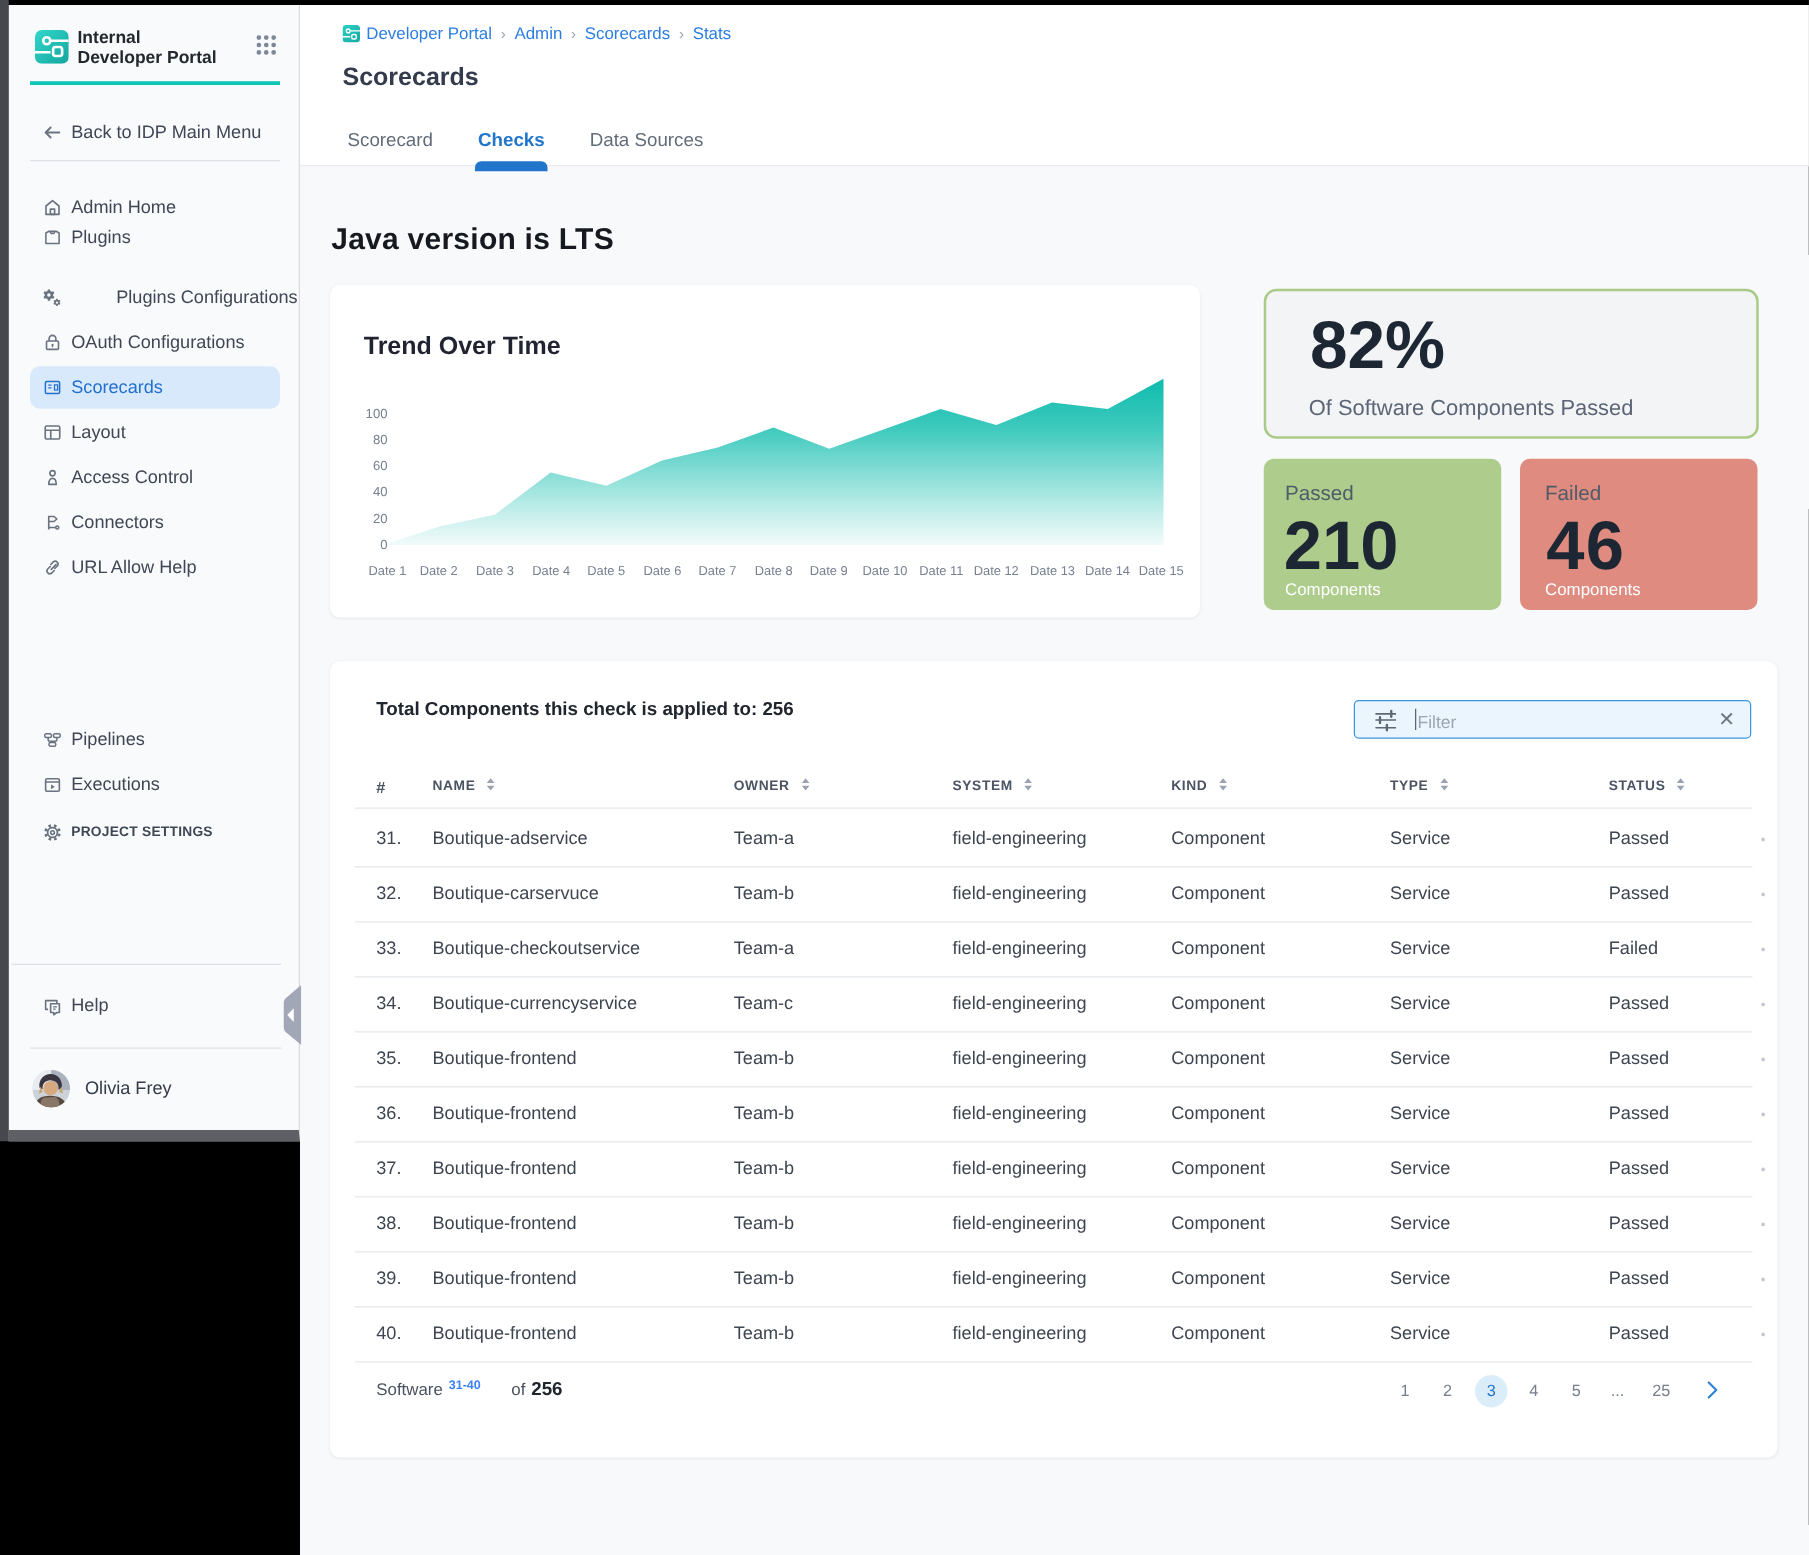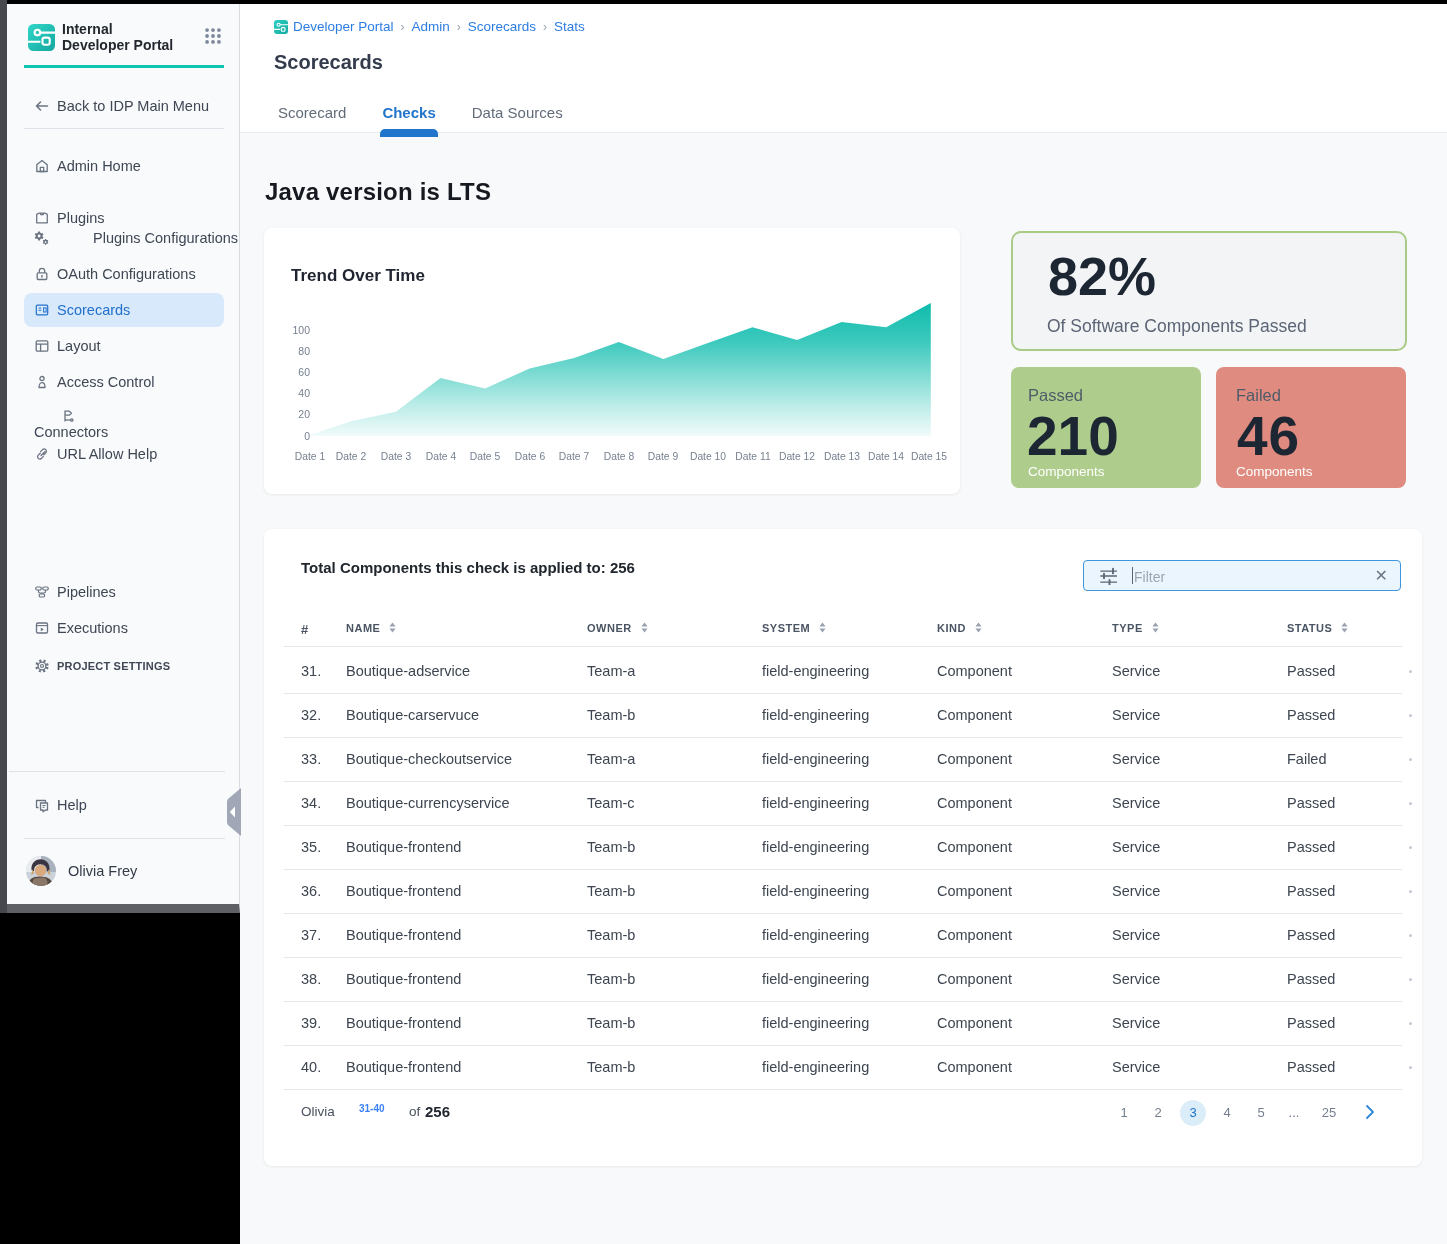--- a/index.html
+++ b/index.html
@@ -8,21 +8,21 @@
 .header { position:absolute; left:0; top:0; width:1207px; height:129px; background:#fff; border-bottom:1px solid #e9ebee; }
 .crumbs { position:absolute; left:34px; top:16px; height:14px; line-height:14px; font-size:13.5px; color:#2b7de2; display:flex; align-items:center; }
 .crumbs .sep { color:#9aa3af; margin:0 7px; font-size:12px; }
 .h1 { position:absolute; left:34px; top:48px; font-size:20px; line-height:20px; font-weight:bold; color:#333b4d; }
 .tabs { position:absolute; left:38px; top:101px; display:flex; font-size:15px; line-height:16px; color:#626c79; }
 .tab { margin-right:36px; }
 .tab.active { color:#2176cc; font-weight:bold; position:relative; }
 .tab.active .bar { position:absolute; left:50%; transform:translateX(-50%); width:58px; top:24px; height:8px; background:#2176cc; border-radius:5px 5px 0 0; }
 .pgtitle { position:absolute; left:25px; top:174px; font-size:24px; font-weight:800; color:#16191f; letter-spacing:0.2px; }
 .chartcard { position:absolute; left:24px; top:224px; width:696px; height:266px; background:#fff; border-radius:8px; box-shadow:0 1px 3px rgba(40,50,60,0.08); }
-.charttitle { position:absolute; left:27px; top:38px; font-size:17px; font-weight:bold; color:#1f2430; }
+.charttitle { position:absolute; left:27px; top:38px; font-size:20px; font-weight:bold; color:#1f2430; }
 .statbig { position:absolute; left:771px; top:227px; width:396px; height:120px; background:#f2f4f6; border:2px solid #a9cb86; border-radius:10px; }
 .statbig .pct { position:absolute; left:35px; top:16px; font-size:54px; font-weight:bold; color:#1d2633; line-height:1; }
 .statbig .lbl { position:absolute; left:34px; top:83px; font-size:17.5px; color:#5c6575; }
 .statsm { position:absolute; top:363px; width:190px; height:121px; border-radius:8px; }
 .statsm .t { position:absolute; left:17px; top:19px; font-size:16.5px; color:#4f5b68; }
 .statsm .n { position:absolute; left:16px; top:42px; font-size:55px; font-weight:bold; color:#1d2633; line-height:1; }
 .statsm .c { position:absolute; left:17px; top:97px; font-size:13.5px; color:#fff; }
 .tablecard { position:absolute; left:24px; top:525px; width:1158px; height:637px; background:#fff; border-radius:8px; box-shadow:0 1px 3px rgba(40,50,60,0.08); }
 .ttitle { position:absolute; left:37px; top:30px; font-size:15px; font-weight:bold; color:#20262e; }
 .filter { position:absolute; left:819px; top:31px; width:318px; height:31px; background:#eaf5fd; border:1.6px solid #3e96de; border-radius:4px; }
@@ -283,21 +283,21 @@
       <div style="position:absolute;left:1145px;top:185px;width:3px;height:3px;border-radius:50%;background:#c5c7d2;"></div>
       <div style="position:absolute;left:1145px;top:229px;width:3px;height:3px;border-radius:50%;background:#c5c7d2;"></div>
       <div style="position:absolute;left:1145px;top:273px;width:3px;height:3px;border-radius:50%;background:#c5c7d2;"></div>
       <div style="position:absolute;left:1145px;top:317px;width:3px;height:3px;border-radius:50%;background:#c5c7d2;"></div>
       <div style="position:absolute;left:1145px;top:361px;width:3px;height:3px;border-radius:50%;background:#c5c7d2;"></div>
       <div style="position:absolute;left:1145px;top:405px;width:3px;height:3px;border-radius:50%;background:#c5c7d2;"></div>
       <div style="position:absolute;left:1145px;top:449px;width:3px;height:3px;border-radius:50%;background:#c5c7d2;"></div>
       <div style="position:absolute;left:1145px;top:493px;width:3px;height:3px;border-radius:50%;background:#c5c7d2;"></div>
       <div style="position:absolute;left:1145px;top:537px;width:3px;height:3px;border-radius:50%;background:#c5c7d2;"></div>
     <div class="pager2">
-      <span style="position:absolute;left:37px;font-size:13.5px;color:#49525e;">Olivia</span>
+      <span style="position:absolute;left:37px;font-size:13.5px;color:#49525e;">Software</span>
       <span style="position:absolute;left:95px;font-size:10px;font-weight:bold;color:#3b82f6;top:-1px;">31-40</span>
       <span style="position:absolute;left:145px;font-size:13.5px;color:#49525e;">of</span>
       <span style="position:absolute;left:161px;font-size:15px;font-weight:bold;color:#20262e;top:-1px;">256</span>
       <span class="pg" style="left:860px;">1</span>
       <span class="pg" style="left:894px;">2</span>
       <span class="pg cur" style="left:929px;">3</span>
       <span class="pg" style="left:963px;">4</span>
       <span class="pg" style="left:997px;">5</span>
       <span class="pg" style="left:1030px;">...</span>
       <span class="pg" style="left:1065px;">25</span>
@@ -343,21 +343,21 @@
       <span style="color:#3f4754;">Back to IDP Main Menu</span>
     </div>
   <div class="sbline" style="top:123.5px;"></div>
   <div class="mi" style="top:152px;">
       <svg class="ic" viewBox="0 0 16 16" fill="none" stroke="#6a7380" stroke-width="1.3" stroke-linejoin="round">
         <path d="M2.8 13.5V6.8L8 2.5l5.2 4.3v6.7z"></path>
         <rect x="6.3" y="9.3" width="3.4" height="4.2"></rect>
       </svg>
       <span>Admin Home</span>
     </div>
-  <div class="mi" style="top:204px;">
+  <div class="mi" style="top:176px;">
       <svg class="ic" viewBox="0 0 16 16" fill="none" stroke="#6a7380" stroke-width="1.25" stroke-linejoin="round">
         <path d="M13.3 6V12.8H2.7V6M2.7 6.2V4.4L5.2 3h5.6l2.5 1.4v1.8M5.9 3l1 1.7h2.2l1-1.7"></path>
       </svg>
       <span>Plugins</span>
     </div>
   <div class="mi" style="top:224px;gap:36px;">
       <svg class="ic" viewBox="0 0 16 16" fill="#6a7380">
         <path d="M6 1.5l.3 1.3a3.8 3.8 0 0 1 1 .6l1.3-.4.9 1.5-1 .9a3.8 3.8 0 0 1 0 1.2l1 .9-.9 1.5-1.3-.4a3.8 3.8 0 0 1-1 .6L6 10.5l-1.7 0-.3-1.3a3.8 3.8 0 0 1-1-.6l-1.3.4-.9-1.5 1-.9a3.8 3.8 0 0 1 0-1.2l-1-.9.9-1.5 1.3.4a3.8 3.8 0 0 1 1-.6l.3-1.3zM5.1 4.6a1.4 1.4 0 1 0 0 2.8 1.4 1.4 0 0 0 0-2.8z"></path>
         <path d="M12.1 8.9l.2.8a2.4 2.4 0 0 1 .6.4l.8-.2.6 1-.6.6a2.4 2.4 0 0 1 0 .7l.6.6-.6 1-.8-.2a2.4 2.4 0 0 1-.6.4l-.2.8h-1.1l-.2-.8a2.4 2.4 0 0 1-.6-.4l-.8.2-.6-1 .6-.6a2.4 2.4 0 0 1 0-.7l-.6-.6.6-1 .8.2a2.4 2.4 0 0 1 .6-.4l.2-.8zm-.55 2.3a.9.9 0 1 0 0 1.8.9.9 0 0 0 0-1.8z"></path>
       </svg>
@@ -387,21 +387,21 @@
       </svg>
       <span>Layout</span>
     </div>
   <div class="mi" style="top:368px;">
       <svg class="ic" viewBox="0 0 16 16" fill="none" stroke="#6a7380" stroke-width="1.3" stroke-linejoin="round">
         <circle cx="8" cy="4.6" r="2.1"></circle>
         <path d="M5 13.5c0-3 1.2-4.8 3-4.8s3 1.8 3 4.8z"></path>
       </svg>
       <span>Access Control</span>
     </div>
-  <div class="mi" style="top:404px;flex-direction:column;">
+  <div class="mi" style="top:404px;">
       <svg class="ic" viewBox="0 0 16 16" fill="none" stroke="#6a7380" stroke-width="1.3" stroke-linejoin="round">
         <path d="M5 2.5v11M5 3.2h4.2l2.3 2-2.3 2H5"></path>
         <circle cx="11.8" cy="12" r="1.2"></circle>
         <path d="M5 12h5.6"></path>
       </svg>
       <span>Connectors</span>
     </div>
   <div class="mi" style="top:440px;">
       <svg class="ic" viewBox="0 0 16 16" fill="none" stroke="#6a7380" stroke-width="1.3" stroke-linecap="round">
         <path d="M7 9.5l3.8-3.8M6.2 7.2L4 9.4a2.3 2.3 0 0 0 3.2 3.2l2.2-2.2M9.8 8.8L12 6.6a2.3 2.3 0 0 0-3.2-3.2L6.6 5.6"></path>

